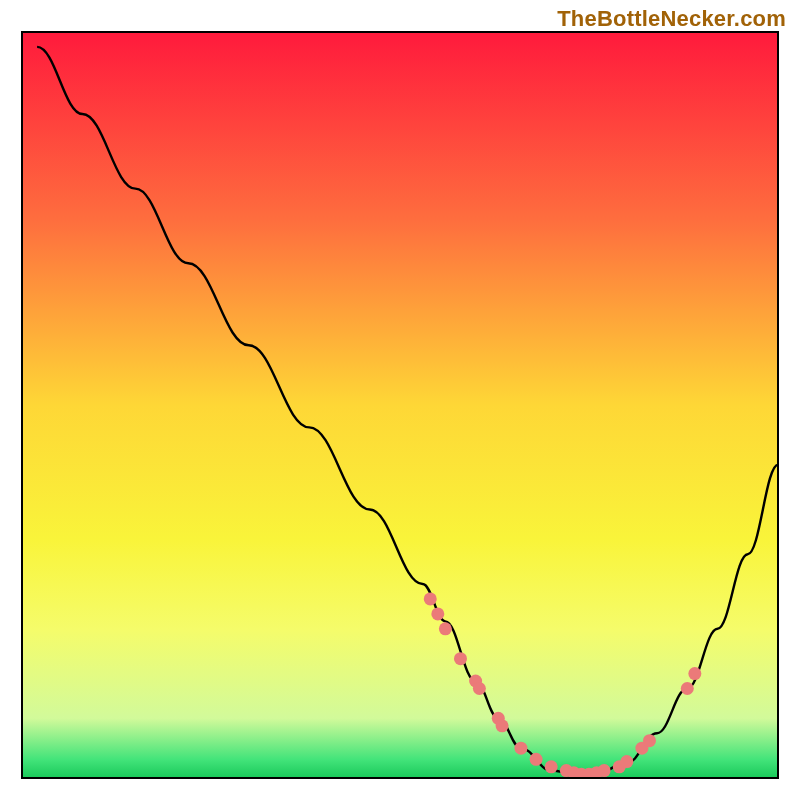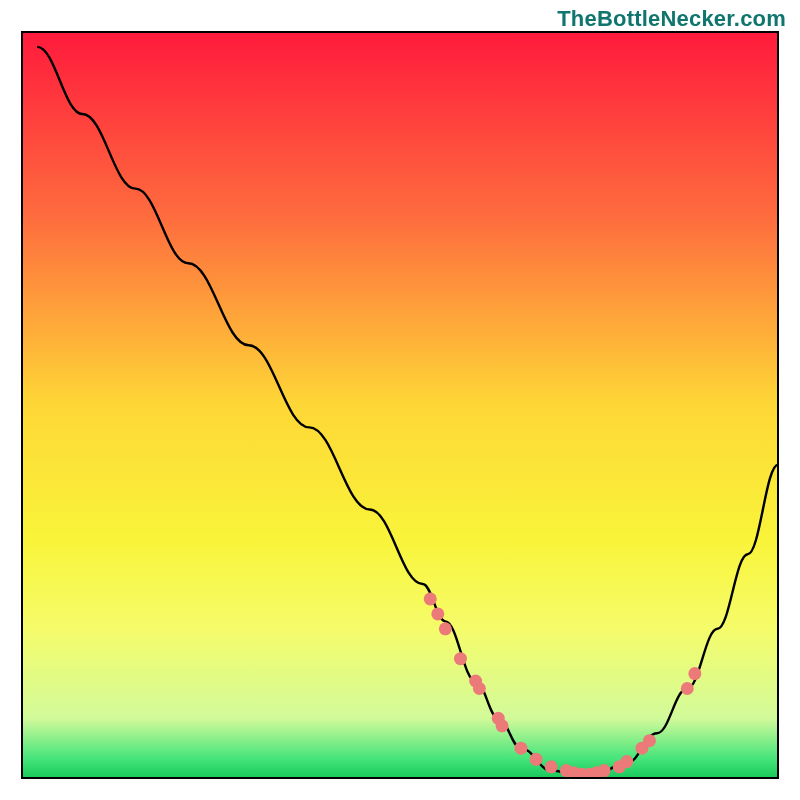--- a/index.html
+++ b/index.html
@@ -14,21 +14,21 @@
     position: relative;
     width: 800px;
     height: 800px;
   }
   .watermark {
     position: absolute;
     top: 6px;
     right: 14px;
     font-size: 22px;
     font-weight: 600;
-    color: #0f766e;
+    color: #a16207;
     letter-spacing: 0.2px;
     z-index: 20;
   }
   svg.chart {
     position: absolute;
     left: 0;
     top: 0;
     width: 800px;
     height: 800px;
     z-index: 10;

